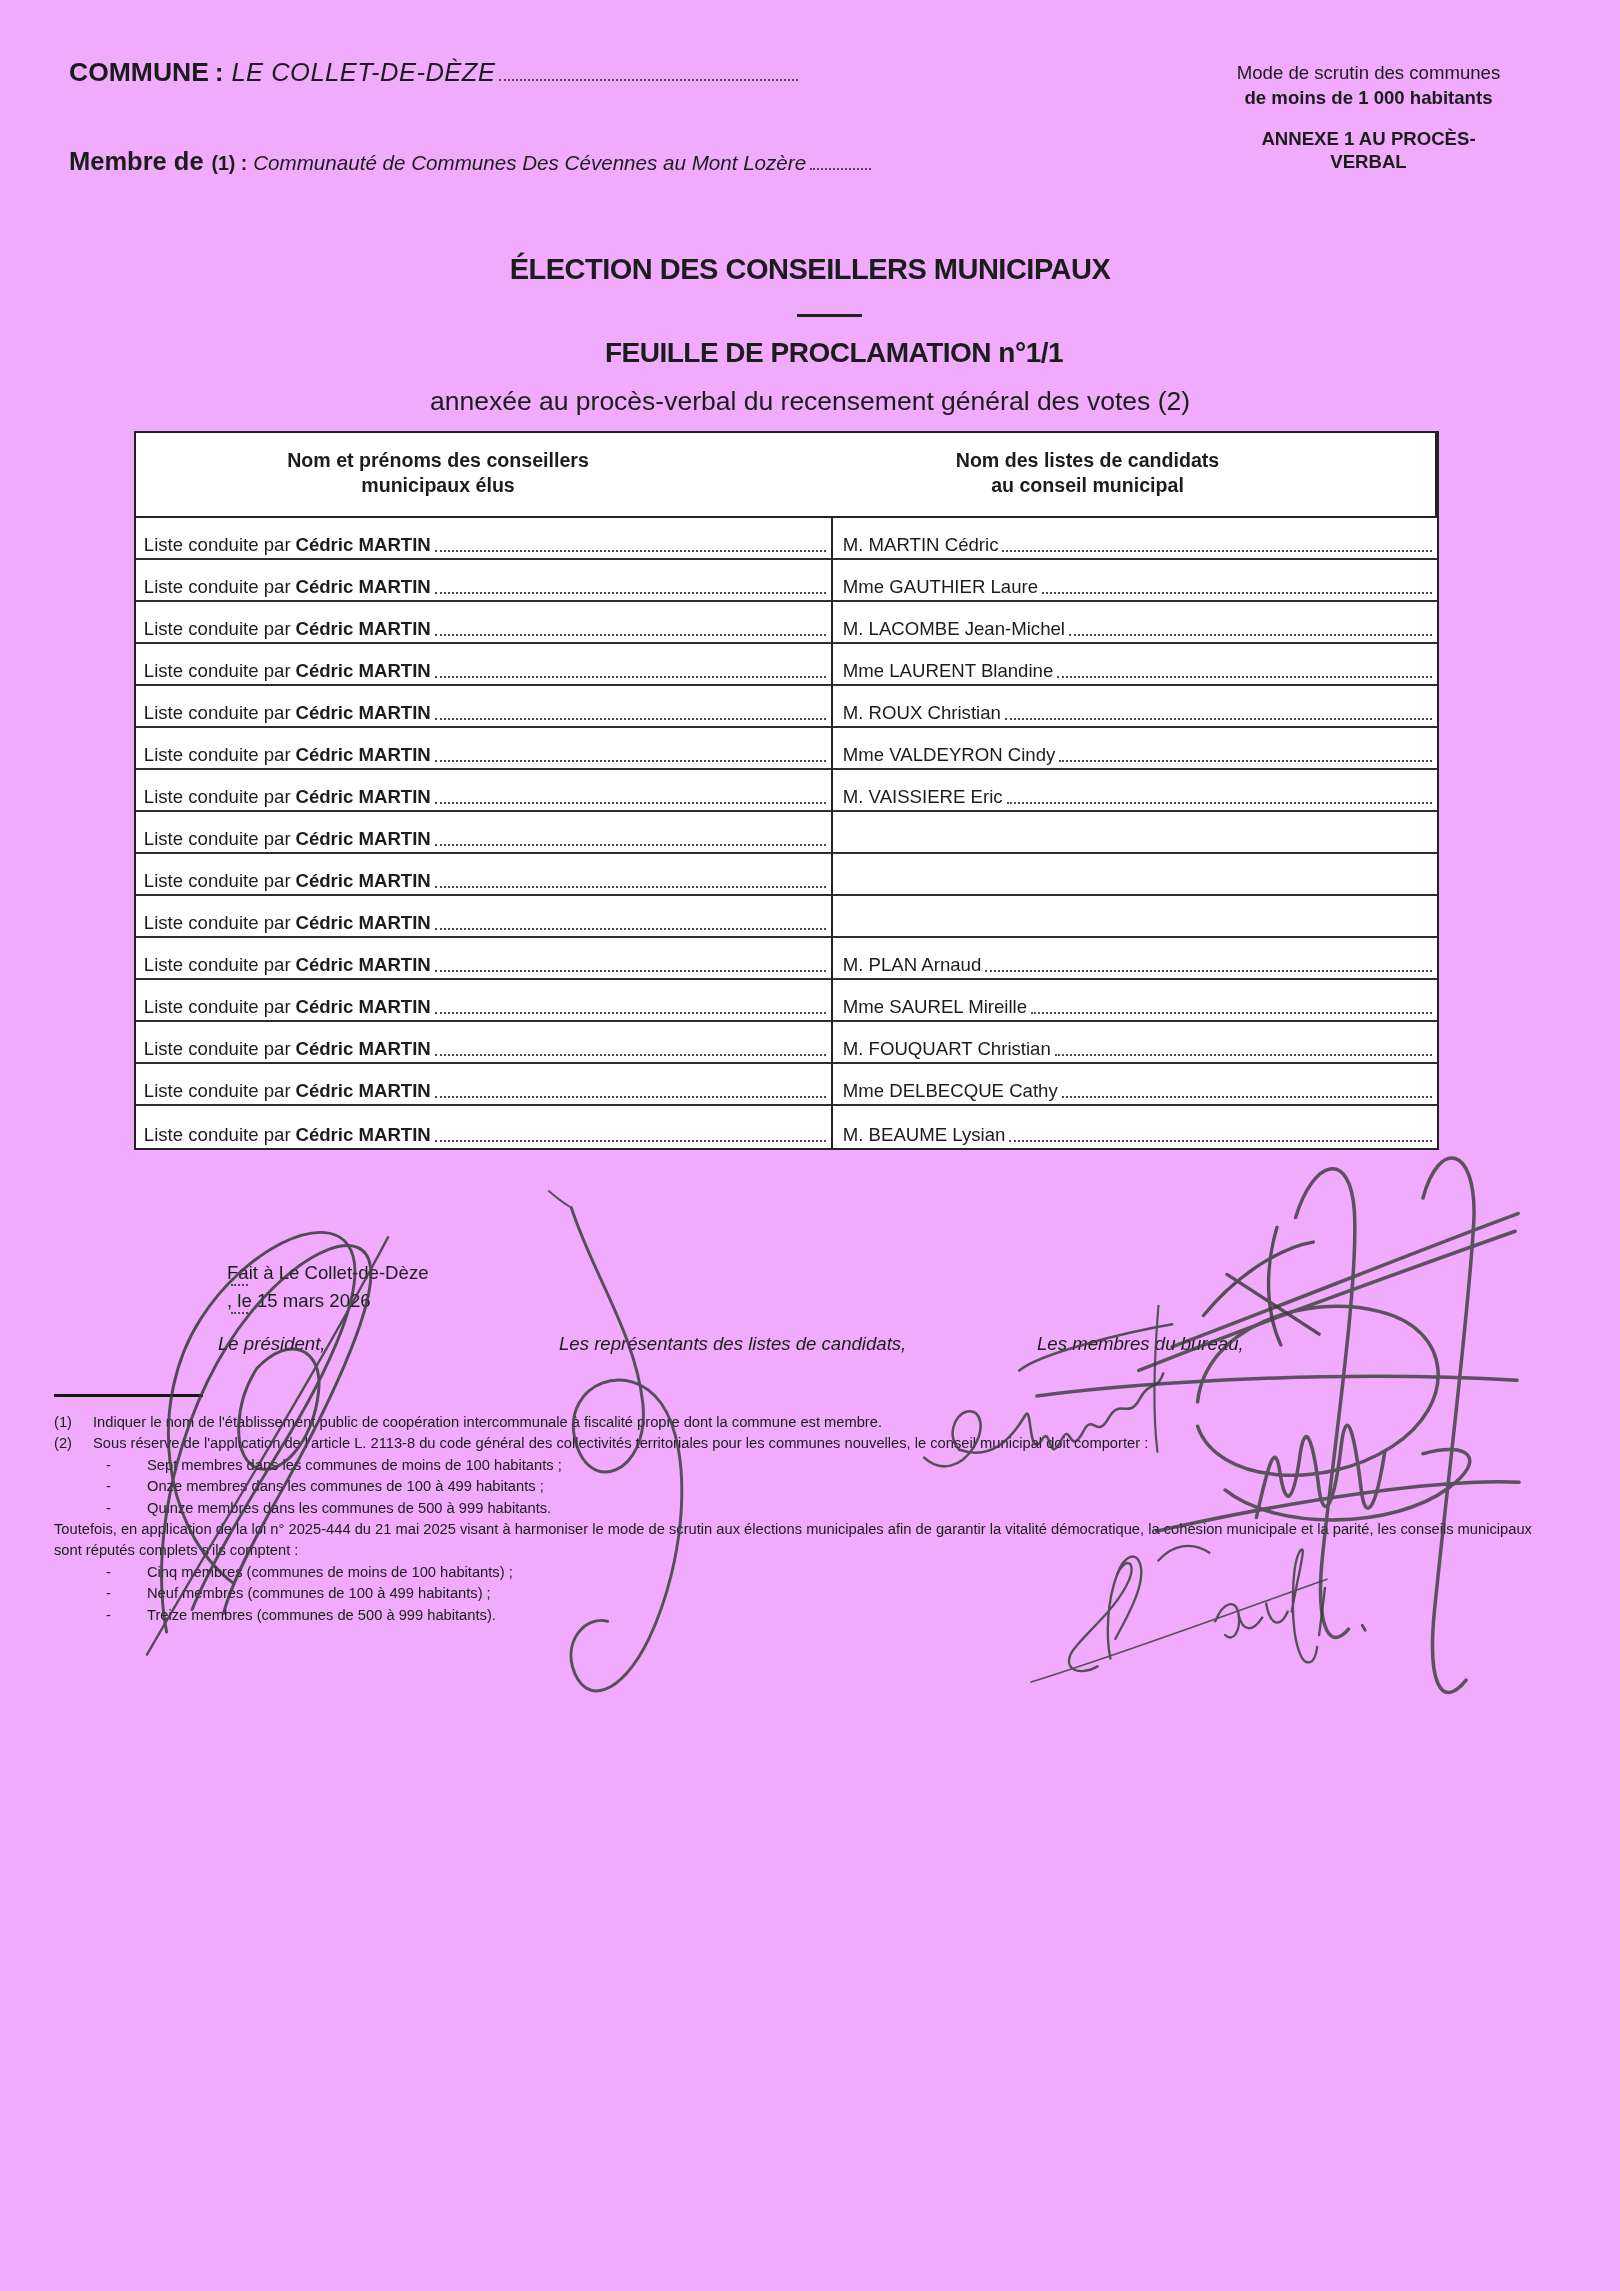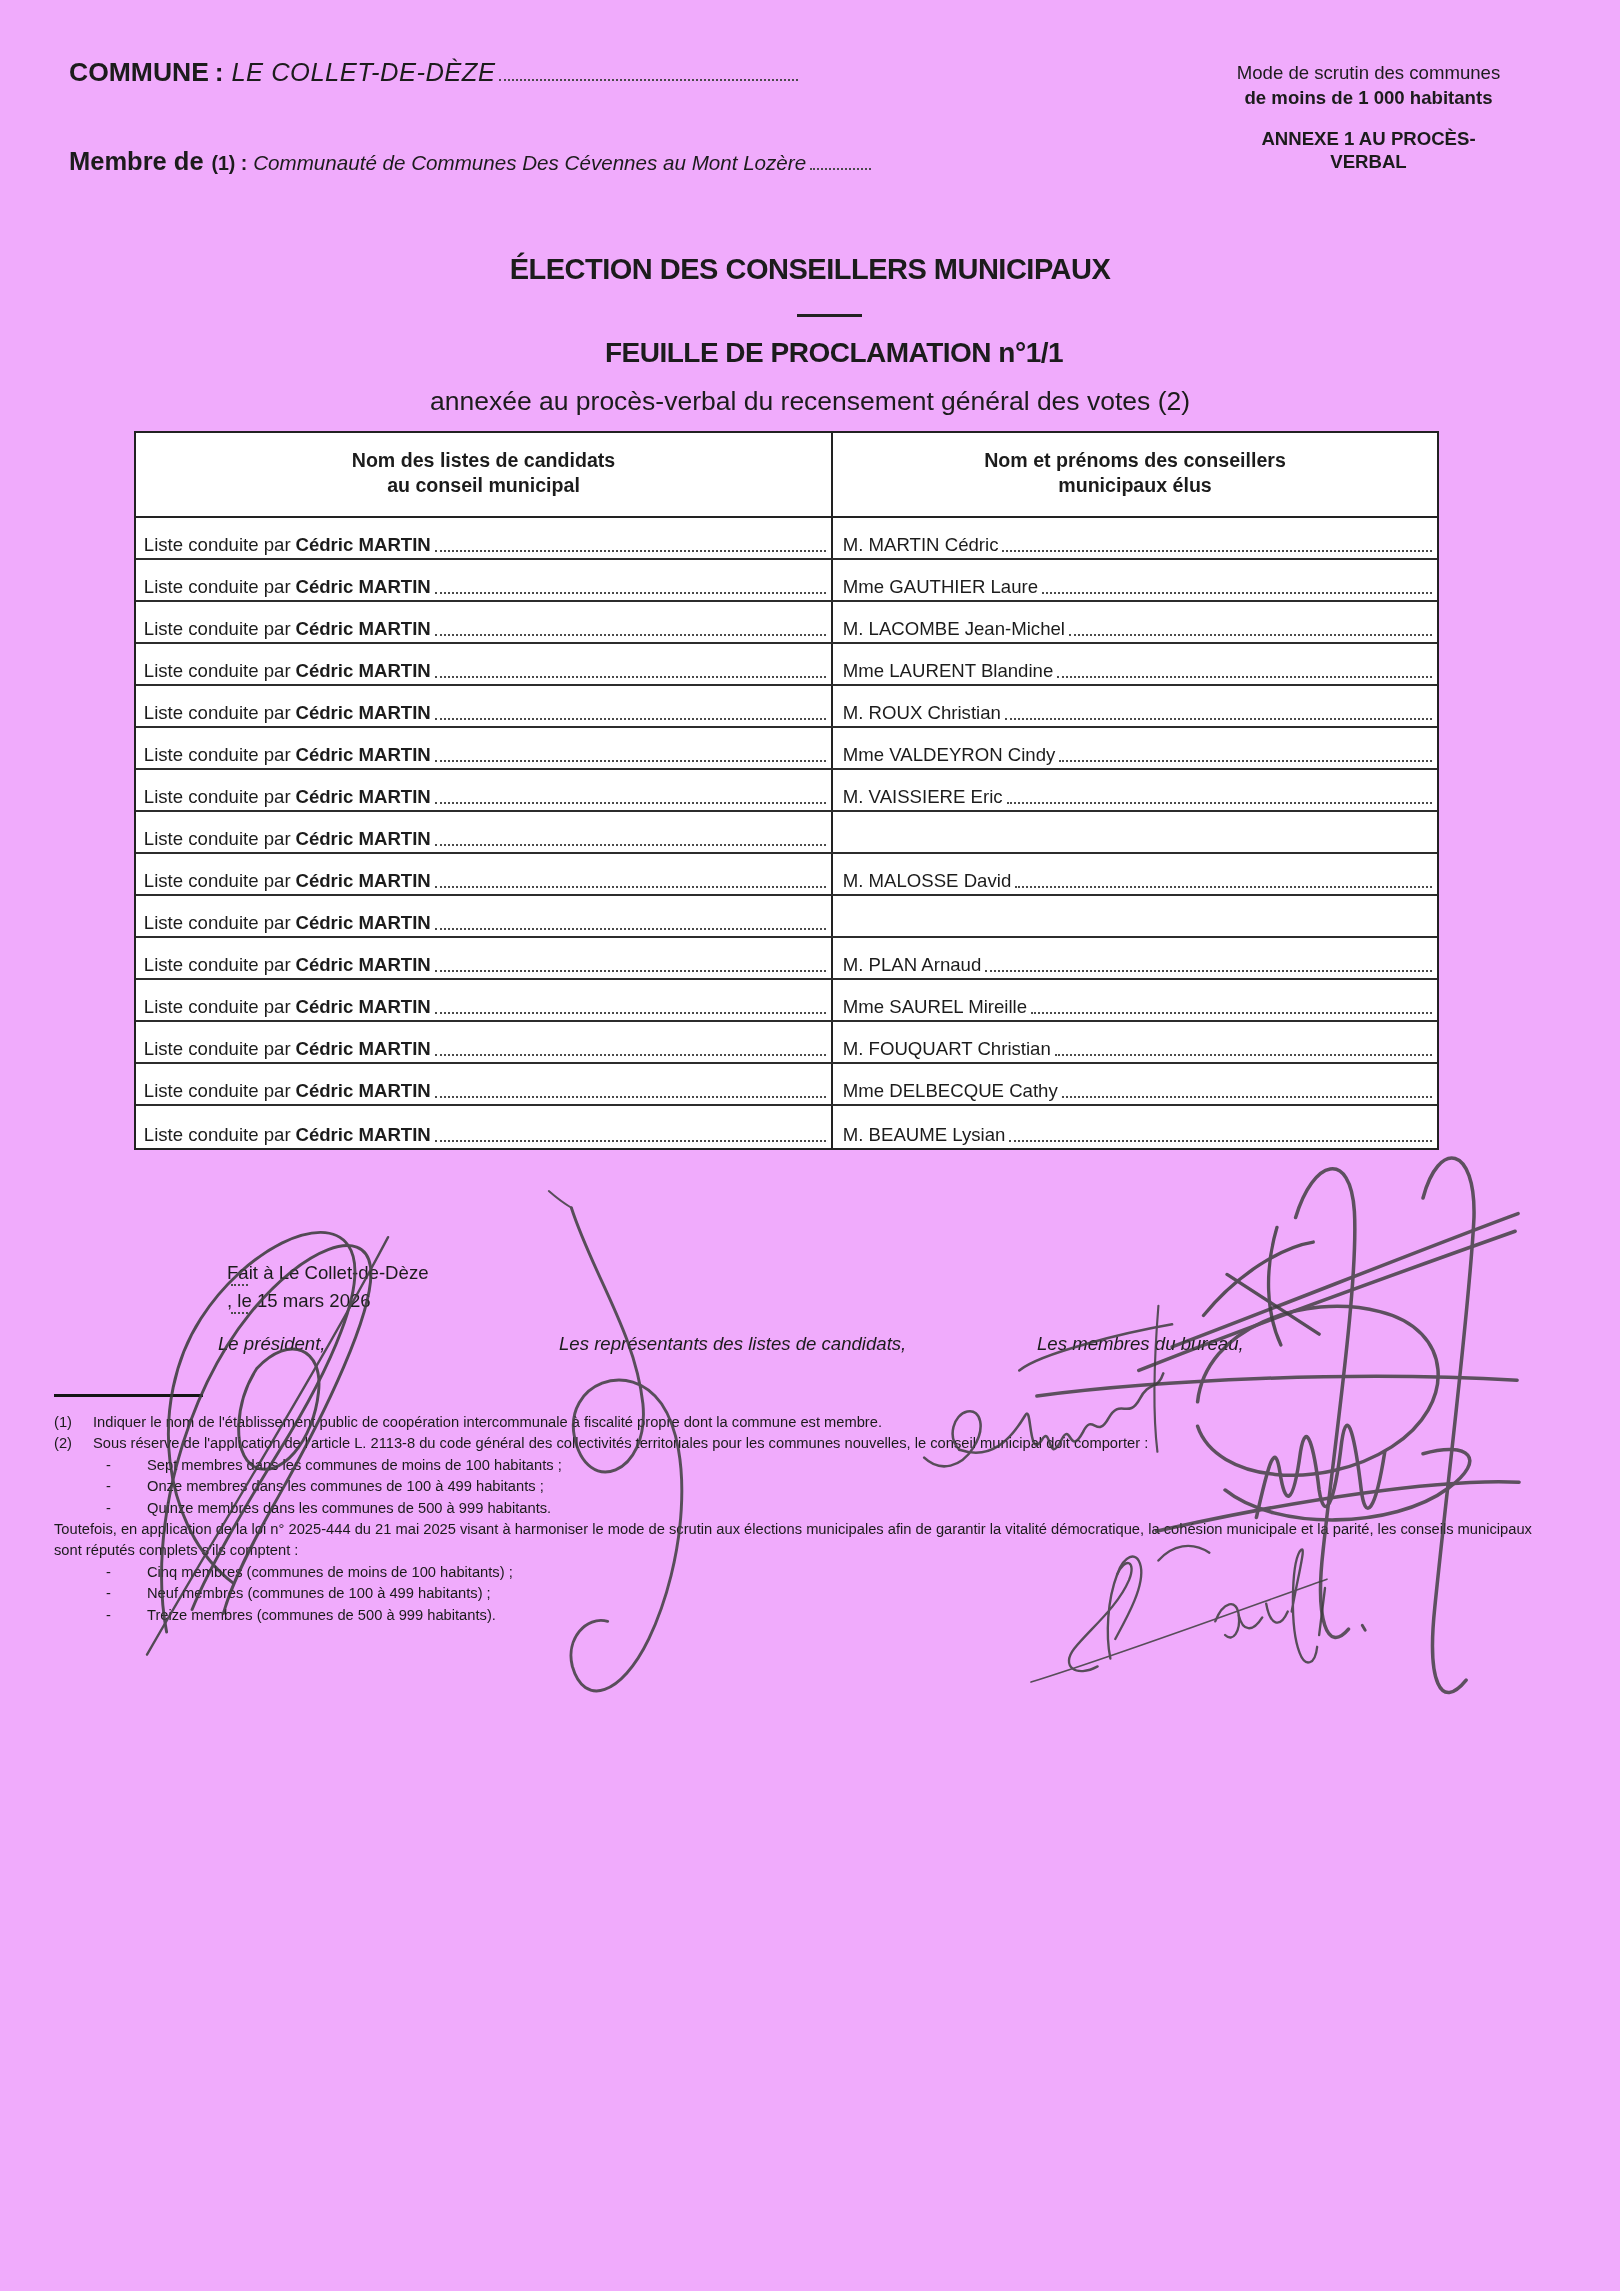--- a/index.html
+++ b/index.html
@@ -92,24 +92,24 @@
     <span class="leader"></span>
   </div>
 
   <div class="title-main">ÉLECTION DES CONSEILLERS MUNICIPAUX</div>
   <div class="title-divider"></div>
   <div class="title-sheet">FEUILLE DE PROCLAMATION n°1/1</div>
   <div class="title-annex">annexée au procès-verbal du recensement général des votes (2)</div>
 
   <div class="proc-table">
     <div class="thead">
+      <div class="th th2">Nom et prénoms des conseillers
+municipaux élus</div>
       <div class="th th1">Nom des listes de candidats
 au conseil municipal</div>
-      <div class="th th2">Nom et prénoms des conseillers
-municipaux élus</div>
     </div>
     <div>
     <div class="t-row">
       <div class="c1">
         <span class="cell-text">Liste conduite par</span>
         <span class="cell-text bold-name">Cédric MARTIN</span>
         <span class="leader"></span>
       </div>
       <div class="c2">
         <span class="cell-text elected-text">M. MARTIN Cédric</span>
@@ -194,24 +194,20 @@
         <span class="cell-text">Liste conduite par</span>
         <span class="cell-text bold-name">Cédric MARTIN</span>
         <span class="leader"></span>
       </div>
     </div>
 
     <div class="t-row">
       <div class="c1">
         <span class="cell-text">Liste conduite par</span>
         <span class="cell-text bold-name">Cédric MARTIN</span>
-        <span class="leader"></span>
-      </div>
-      <div class="c2">
-        <span class="cell-text elected-text">M. MALOSSE David</span>
         <span class="leader"></span>
       </div>
     </div>
 
     <div class="t-row">
       <div class="c1">
         <span class="cell-text">Liste conduite par</span>
         <span class="cell-text bold-name">Cédric MARTIN</span>
         <span class="leader"></span>
       </div>

